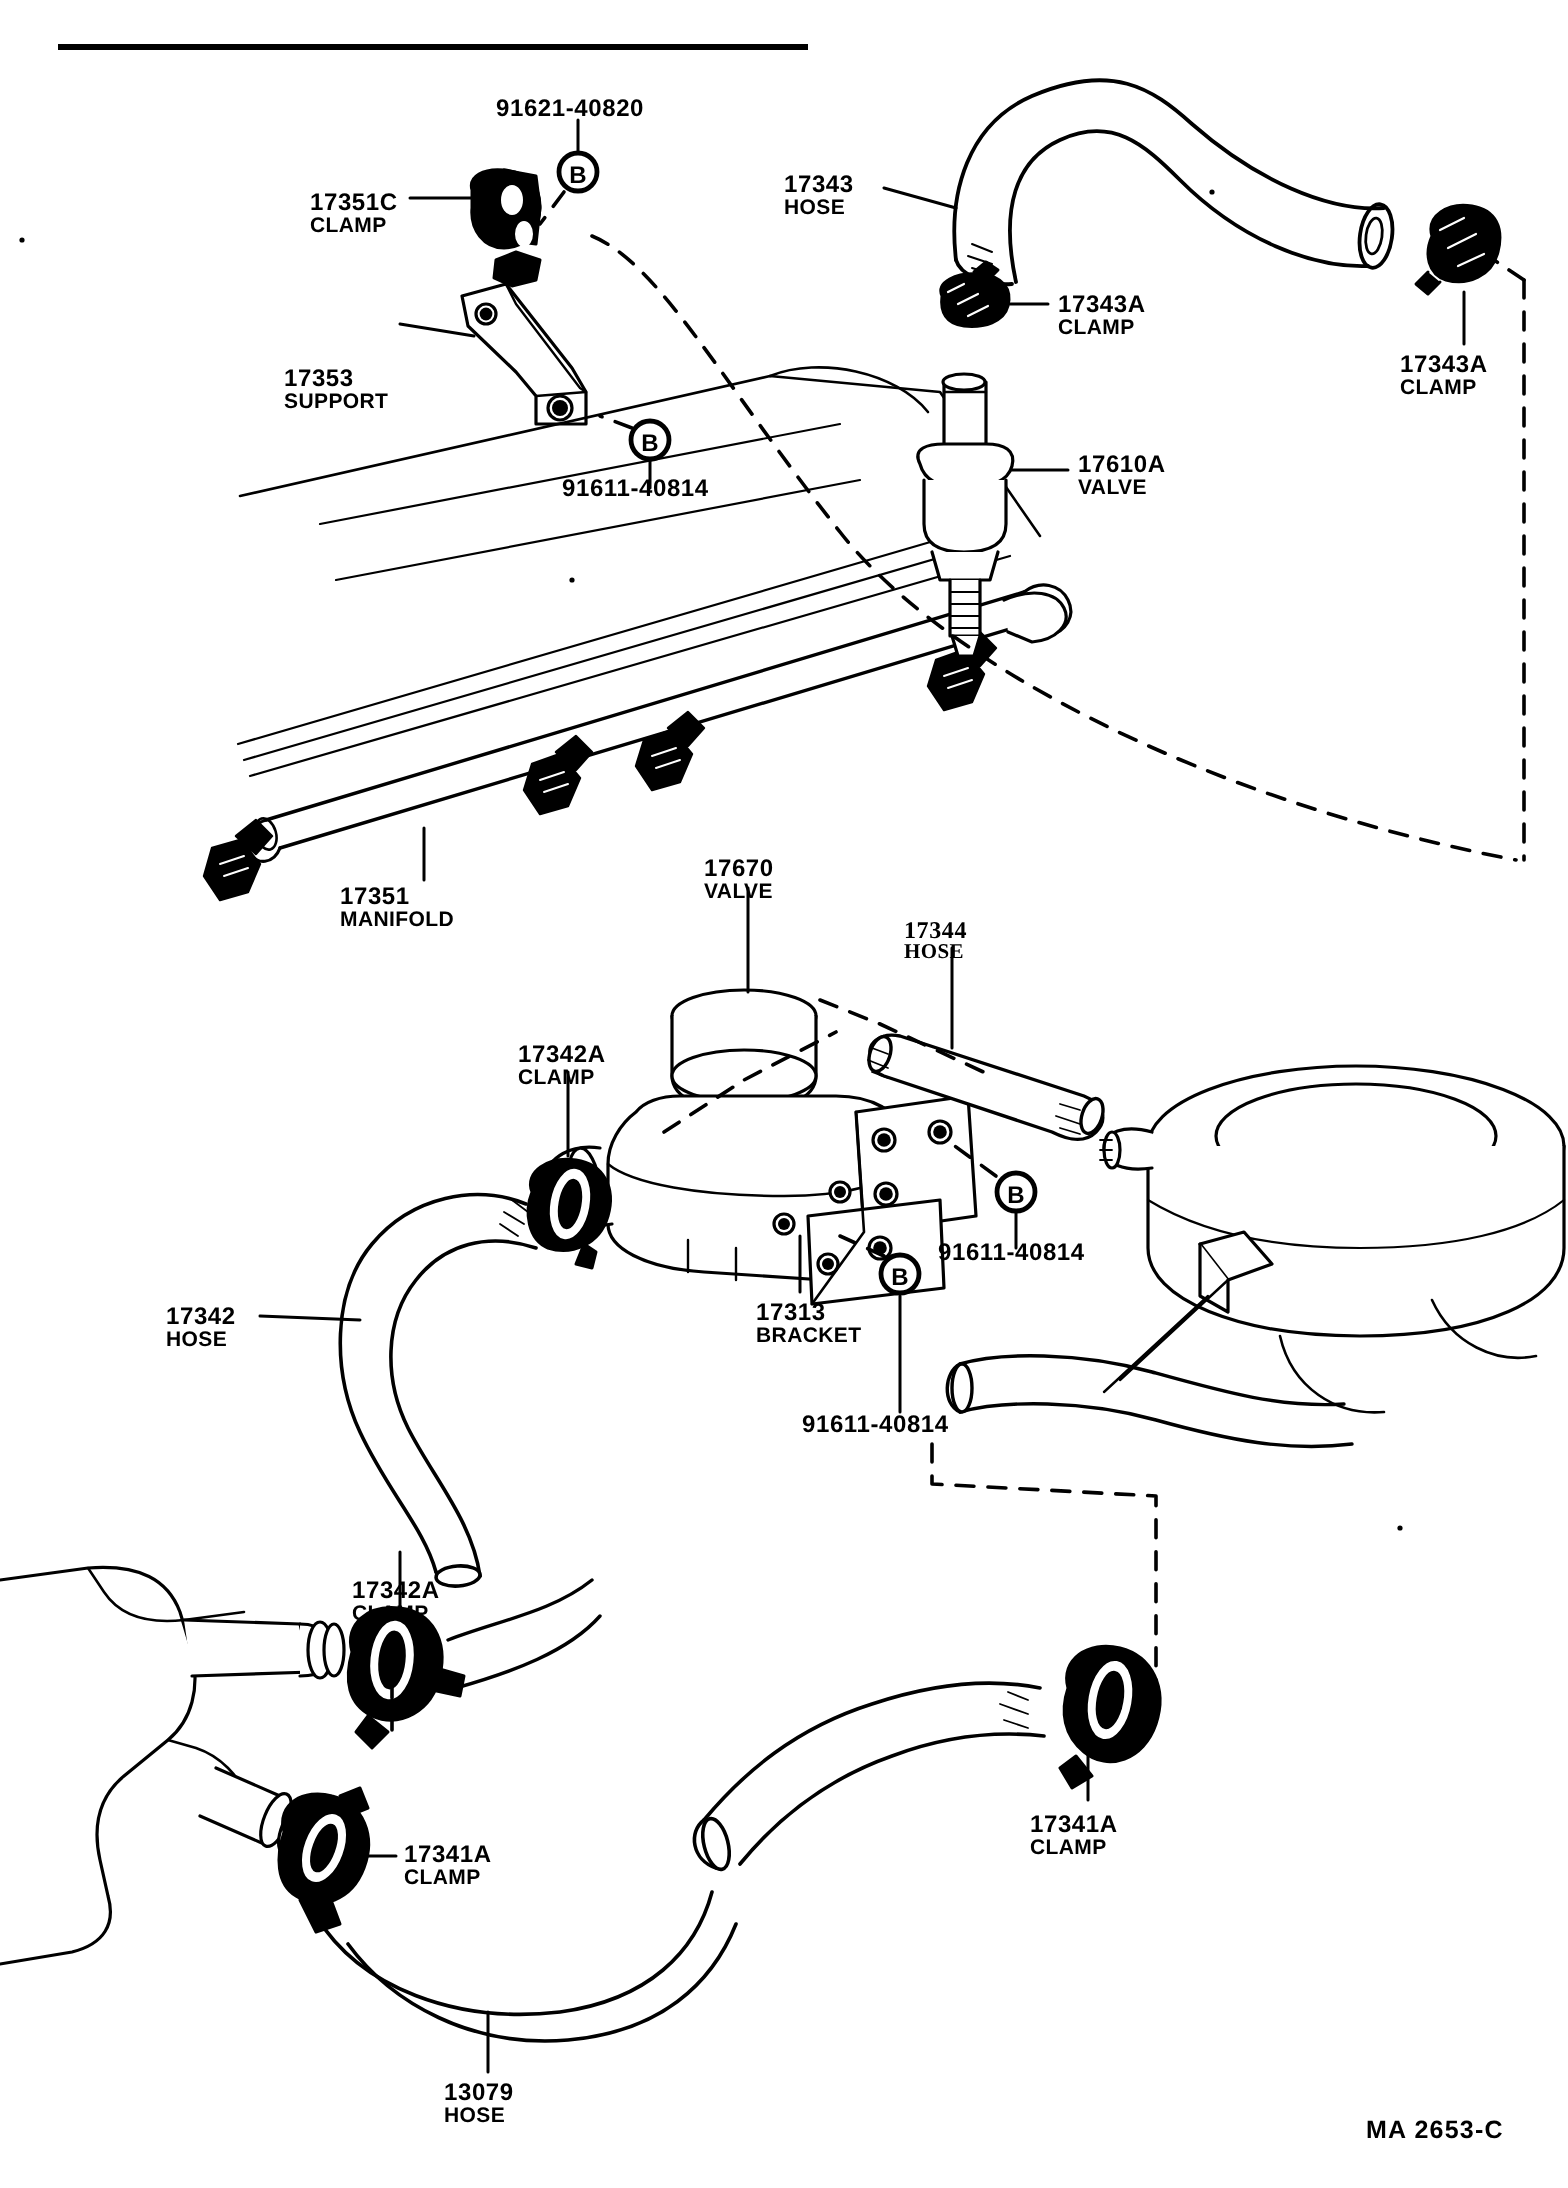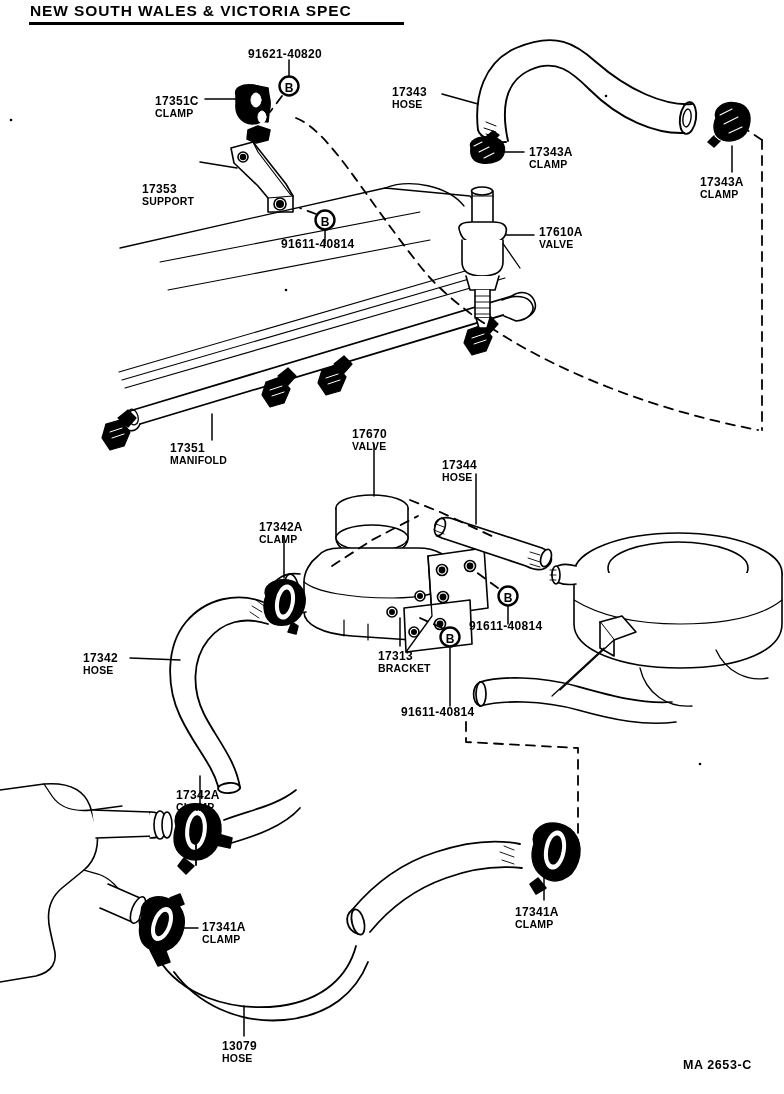--- a/index.html
+++ b/index.html
@@ -18,21 +18,20 @@
          letter-spacing:.9px;white-space:nowrap;}
   #title-rule{position:absolute;left:29px;top:22px;width:375px;height:3px;background:#000;}
   #footer{position:absolute;left:683px;top:1058px;font-size:12.5px;font-weight:bold;
           letter-spacing:.6px;white-space:nowrap;}
 </style>
 </head>
 <body>
 
 <div id="sheet">
 
-  <div id="title">NEW SOUTH WALES &amp; VICTORIA SPEC</div>
   <div id="title-rule"></div>
 
   <svg viewBox="0 0 784 1094">
     <g fill="none" stroke="#000" stroke-width="1.6" stroke-linejoin="round" stroke-linecap="round">
 
       <path d="M478 130 C 474 96, 484 62, 516 48 C 556 31, 576 44, 596 62
                C 628 90, 664 106, 692 104" stroke-width="1.9"></path>
       <path d="M508 141 C 500 104, 508 80, 530 70 C 556 58, 572 72, 590 90
                C 620 120, 656 134, 684 133" stroke-width="1.9"></path>
       <path d="M478 130 C 480 137, 492 143, 506 142" stroke-width="1.9"></path>
@@ -380,21 +379,21 @@
       <span class="dn">VALVE</span>
     </div>
   <div class="lbl" id="lbl-8" style="left: 170px; top: 442px;">
       <span class="pn">17351</span>
       <span class="dn">MANIFOLD</span>
     </div>
   <div class="lbl" id="lbl-9" style="left: 352px; top: 428px;">
       <span class="pn">17670</span>
       <span class="dn">VALVE</span>
     </div>
-  <div class="lbl" id="lbl-10" style="left: 442px; top: 459px;">
+  <div class="lbl" id="lbl-10" style="left: 452px; top: 459px; font-family: Liberation Serif, serif;">
       <span class="pn">17344</span>
       <span class="dn">HOSE</span>
     </div>
   <div class="lbl" id="lbl-11" style="left: 259px; top: 521px;">
       <span class="pn">17342A</span>
       <span class="dn">CLAMP</span>
     </div>
   <div class="lbl" id="lbl-12" style="left: 378px; top: 650px;">
       <span class="pn">17313</span>
       <span class="dn">BRACKET</span>

